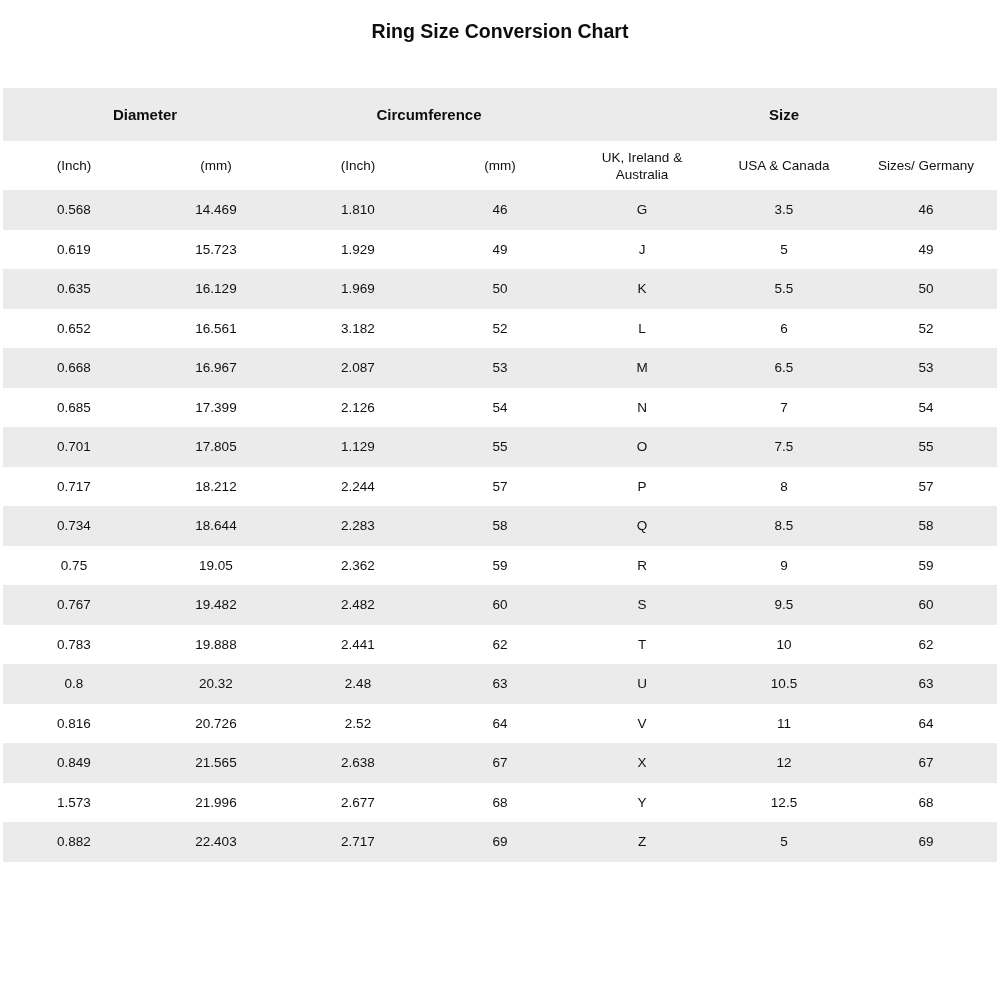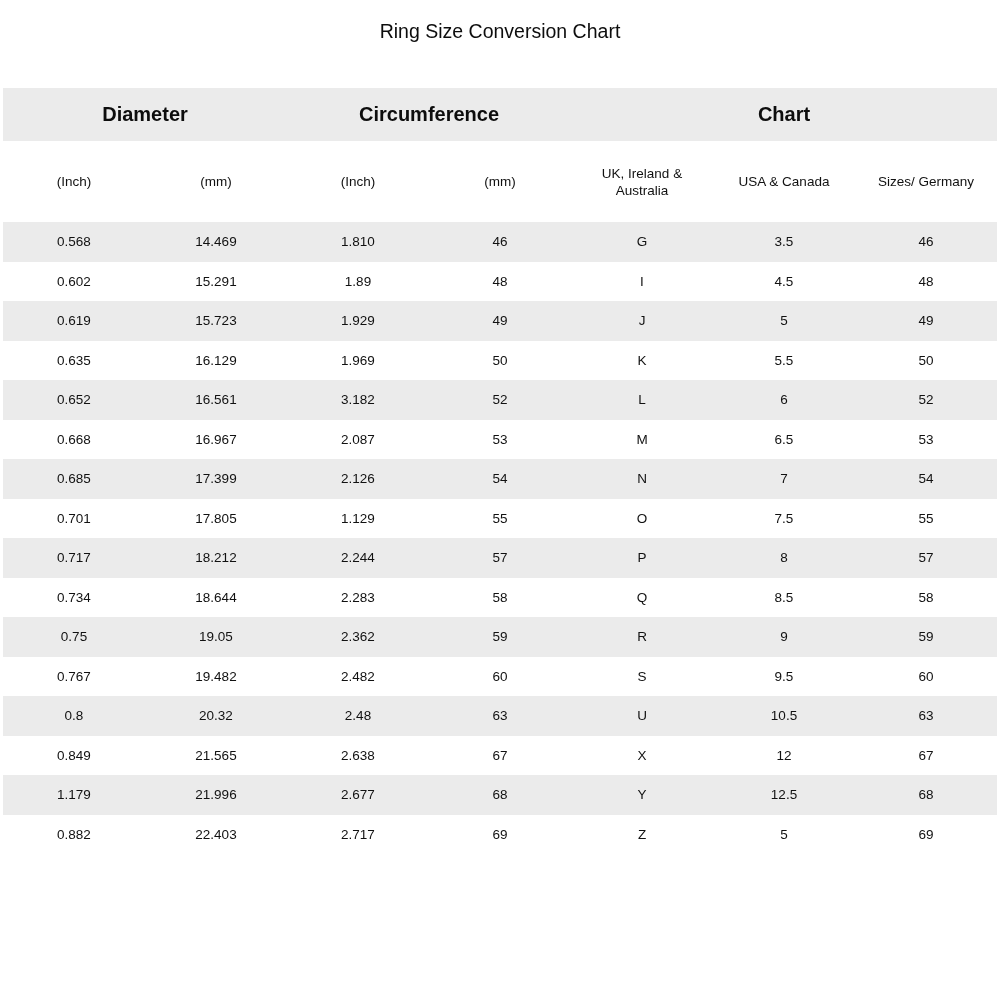--- a/index.html
+++ b/index.html
@@ -12,21 +12,21 @@
     color: #111111;
     -webkit-font-smoothing: antialiased;
   }
   .page {
     width: 1000px;
     height: 1000px;
     overflow: hidden;
   }
   .page-title {
     text-align: center;
-    font-weight: normal;
+    font-weight: bold;
     font-size: 19.5px;
     line-height: 23px;
     padding-top: 20px;
     color: #0d0d0d;
   }
   table.ring-table {
     border-collapse: collapse;
     table-layout: fixed;
     width: 994px;
     margin: 45px 3px 0 3px;
@@ -35,33 +35,33 @@
   table.ring-table td {
     text-align: center;
     vertical-align: middle;
     padding: 0;
     border: none;
   }
   tr.group-header-row th {
     height: 53px;
     background: #ebebeb;
     font-weight: bold;
-    font-size: 20px;
+    font-size: 15px;
     color: #0d0d0d;
   }
   tr.sub-header-row th {
     height: 49px;
     background: #ffffff;
     font-weight: normal;
     font-size: 13.5px;
     line-height: 17px;
     color: #111111;
   }
   tr.sub-header-row th.col-uk {
-    padding: 16px 16px;
+    padding: 0 16px;
   }
   tbody td {
     height: 39.5px;
     font-size: 13.5px;
     color: #111111;
   }
   tbody tr:nth-child(odd) {
     background: #ebebeb;
   }
   tbody tr:nth-child(even) {
@@ -73,21 +73,21 @@
 
 <div class="page">
 
   <div class="page-title">Ring Size Conversion Chart</div>
 
   <table class="ring-table">
     <thead>
       <tr class="group-header-row">
         <th colspan="2">Diameter</th>
         <th colspan="2">Circumference</th>
-        <th colspan="3">Chart</th>
+        <th colspan="3">Size</th>
       </tr>
       <tr class="sub-header-row">
         <th>(Inch)</th>
         <th>(mm)</th>
         <th>(Inch)</th>
         <th>(mm)</th>
         <th class="col-uk">UK, Ireland &amp; Australia</th>
         <th>USA &amp; Canada</th>
         <th>Sizes/ Germany</th>
       </tr>
@@ -97,29 +97,20 @@
     <tr>
           <td>0.568</td>
           <td>14.469</td>
           <td>1.810</td>
           <td>46</td>
           <td>G</td>
           <td>3.5</td>
           <td>46</td>
         </tr>
         <tr>
-          <td>0.602</td>
-          <td>15.291</td>
-          <td>1.89</td>
-          <td>48</td>
-          <td>I</td>
-          <td>4.5</td>
-          <td>48</td>
-        </tr>
-        <tr>
           <td>0.619</td>
           <td>15.723</td>
           <td>1.929</td>
           <td>49</td>
           <td>J</td>
           <td>5</td>
           <td>49</td>
         </tr>
         <tr>
           <td>0.635</td>
@@ -196,39 +187,57 @@
         <tr>
           <td>0.767</td>
           <td>19.482</td>
           <td>2.482</td>
           <td>60</td>
           <td>S</td>
           <td>9.5</td>
           <td>60</td>
         </tr>
         <tr>
+          <td>0.783</td>
+          <td>19.888</td>
+          <td>2.441</td>
+          <td>62</td>
+          <td>T</td>
+          <td>10</td>
+          <td>62</td>
+        </tr>
+        <tr>
           <td>0.8</td>
           <td>20.32</td>
           <td>2.48</td>
           <td>63</td>
           <td>U</td>
           <td>10.5</td>
           <td>63</td>
         </tr>
         <tr>
+          <td>0.816</td>
+          <td>20.726</td>
+          <td>2.52</td>
+          <td>64</td>
+          <td>V</td>
+          <td>11</td>
+          <td>64</td>
+        </tr>
+        <tr>
           <td>0.849</td>
           <td>21.565</td>
           <td>2.638</td>
           <td>67</td>
           <td>X</td>
           <td>12</td>
           <td>67</td>
         </tr>
         <tr>
-          <td>1.179</td>
+          <td>1.573</td>
           <td>21.996</td>
           <td>2.677</td>
           <td>68</td>
           <td>Y</td>
           <td>12.5</td>
           <td>68</td>
         </tr>
         <tr>
           <td>0.882</td>
           <td>22.403</td>

